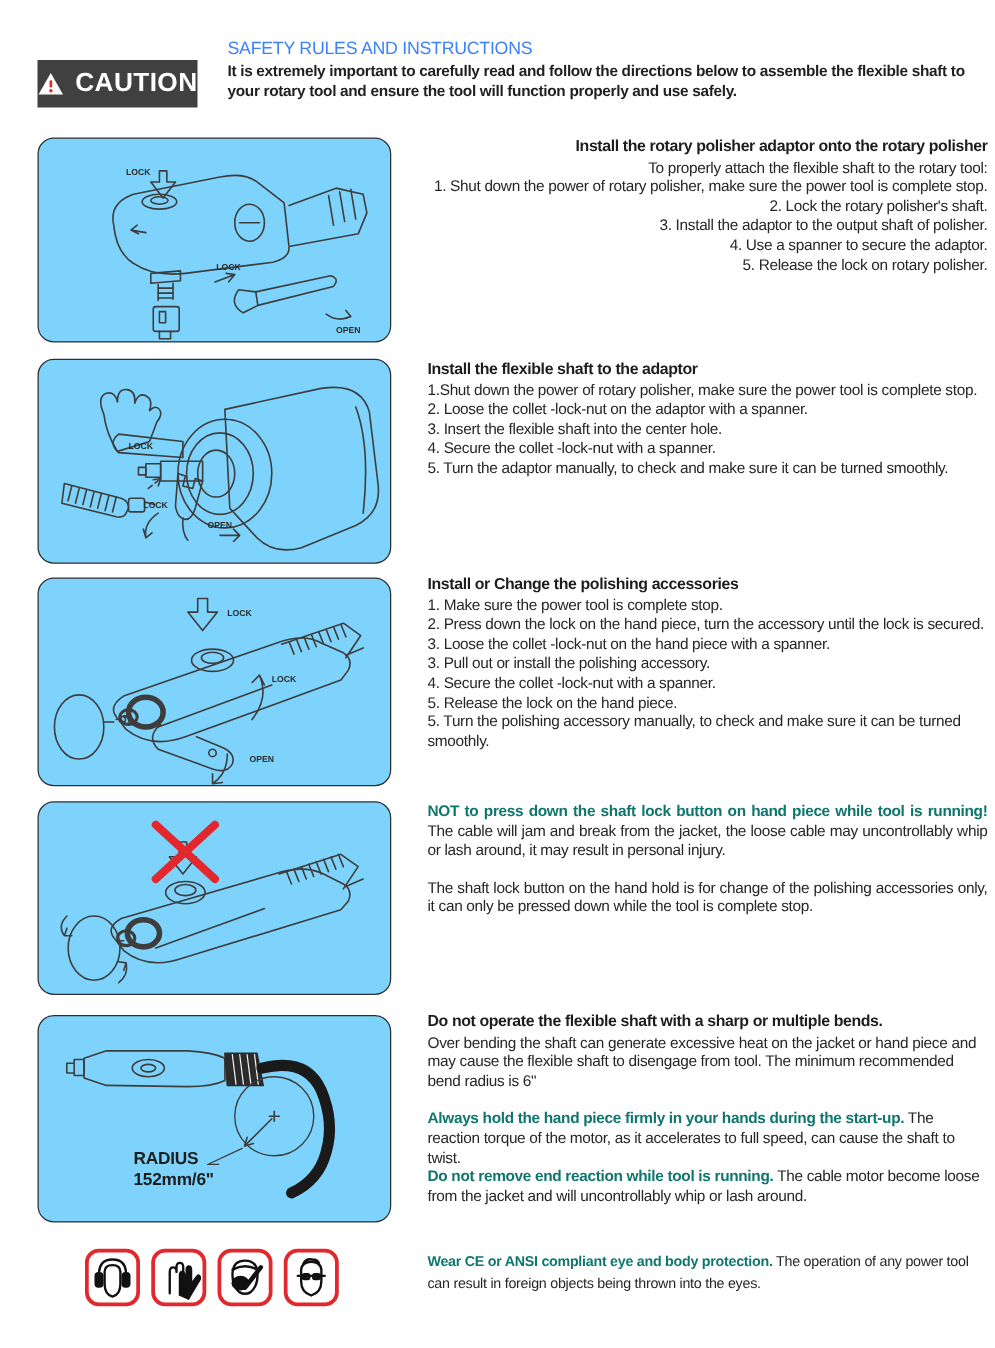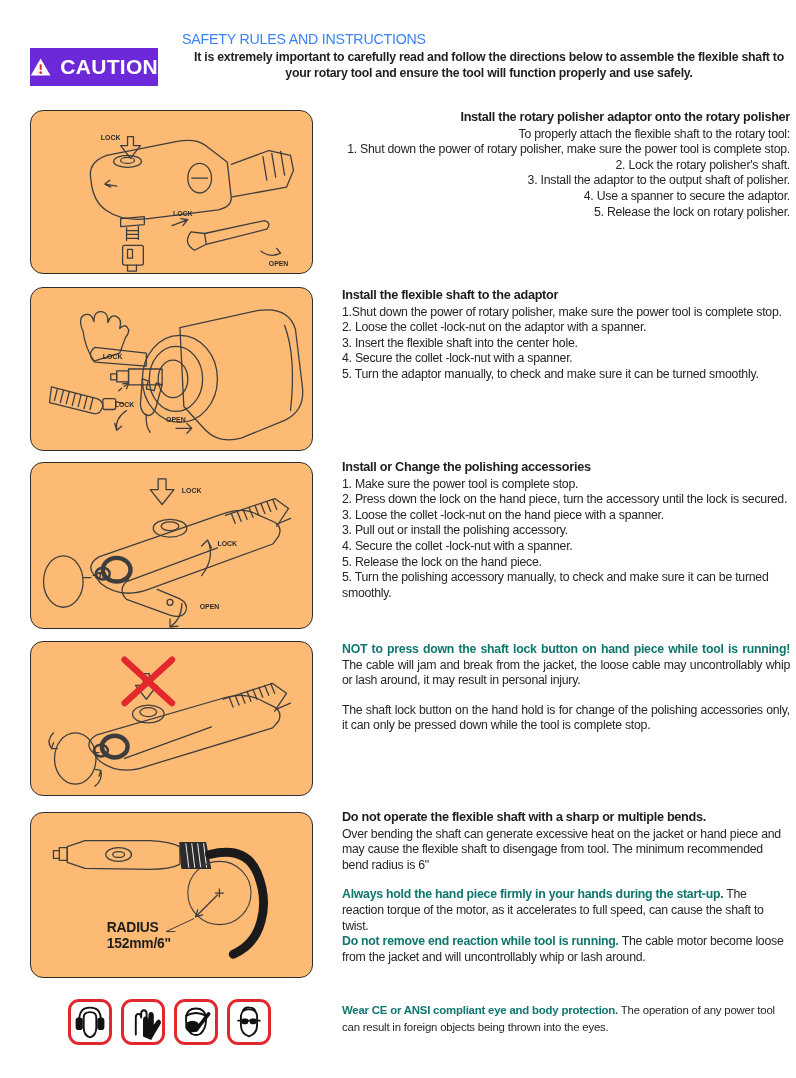--- a/index.html
+++ b/index.html
@@ -2,29 +2,29 @@
 <html><head>
 <meta charset="utf-8">
 <style>
   html,body{margin:0;padding:0;background:#fff;}
   .page{position:relative;width:796px;height:1078px;background:#fff;overflow:hidden;
         font-family:"Liberation Sans","DejaVu Sans",sans-serif;color:#262626;}
 
   
   .caution-badge{position:absolute;left:30px;top:48px;width:128px;height:38px;
       display:flex;align-items:center;justify-content:center;gap:9px;
-      background:#6d28d9;color:#fff;font-weight:800;font-size:21px;letter-spacing:.3px;}
+      background:#404040;color:#fff;font-weight:800;font-size:21px;letter-spacing:.3px;}
   .doc-title{position:absolute;left:182px;top:31px;font-size:14.2px;font-weight:400;
       letter-spacing:-.2px;color:#3b82f6;}
   .doc-intro{position:absolute;left:182px;top:50px;width:614px;font-size:12.3px;
-      font-weight:700;line-height:15.5px;letter-spacing:-.25px;color:#1f1f1f;text-align:center;}
+      font-weight:700;line-height:15.5px;letter-spacing:-.25px;color:#1f1f1f;}
 
   
   .fig{position:absolute;left:30px;width:283px;border:1.6px solid #2e2e2e;border-radius:13px;
-      box-sizing:border-box;background:#fdba74;}
+      box-sizing:border-box;background:#7dd3fc;}
   #fig1{top:110px;height:164px;} #fig2{top:287px;height:164px;} #fig3{top:462px;height:167px;}
   #fig4{top:641px;height:155px;} #fig5{top:812px;height:166px;}
   .fig svg{width:100%;height:100%;display:block;}
   .ln{stroke:#3d3d3d;fill:none;stroke-width:1.3;stroke-linecap:round;stroke-linejoin:round;}
   .lbl{font-family:"Liberation Sans",sans-serif;font-size:7px;font-weight:700;fill:#2b2b2b;stroke:none;}
   .biglbl{font-family:"Liberation Sans",sans-serif;font-size:14px;font-weight:800;fill:#1d1d1d;stroke:none;letter-spacing:-.2px;}
 
   
   .sec{position:absolute;left:342px;width:448px;font-size:12.3px;line-height:15.6px;
       letter-spacing:-.25px;color:#262626;}

